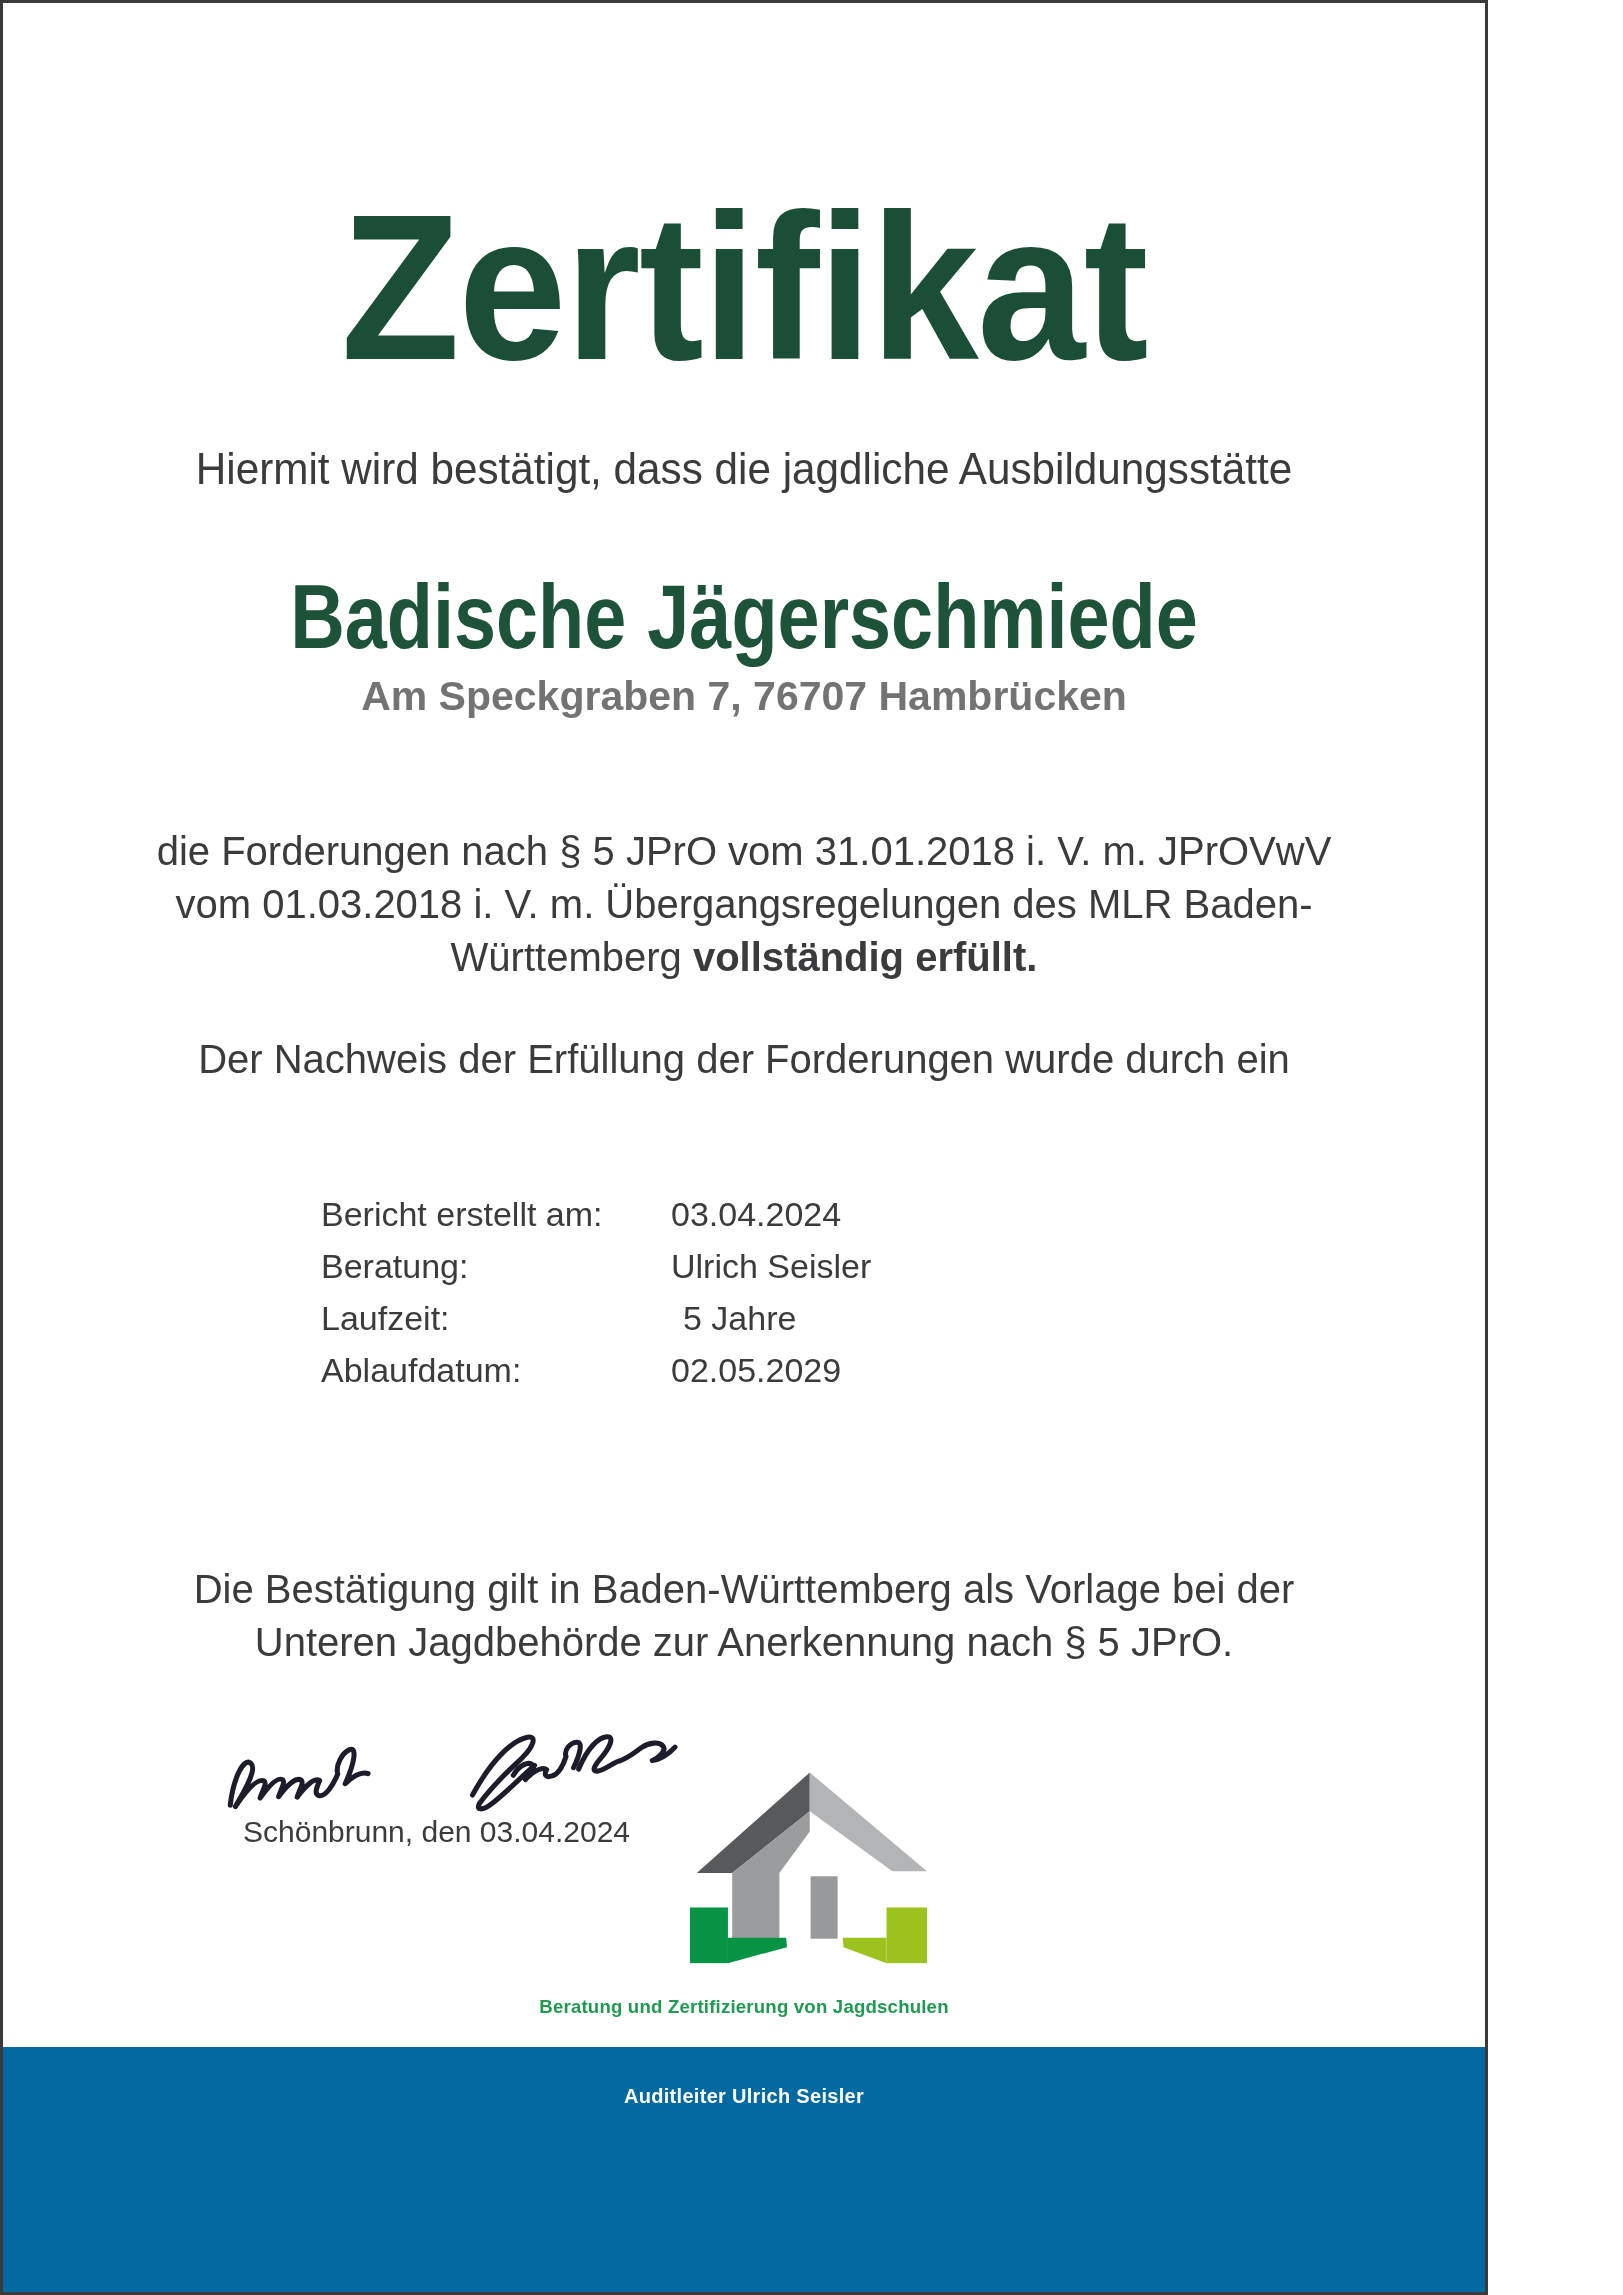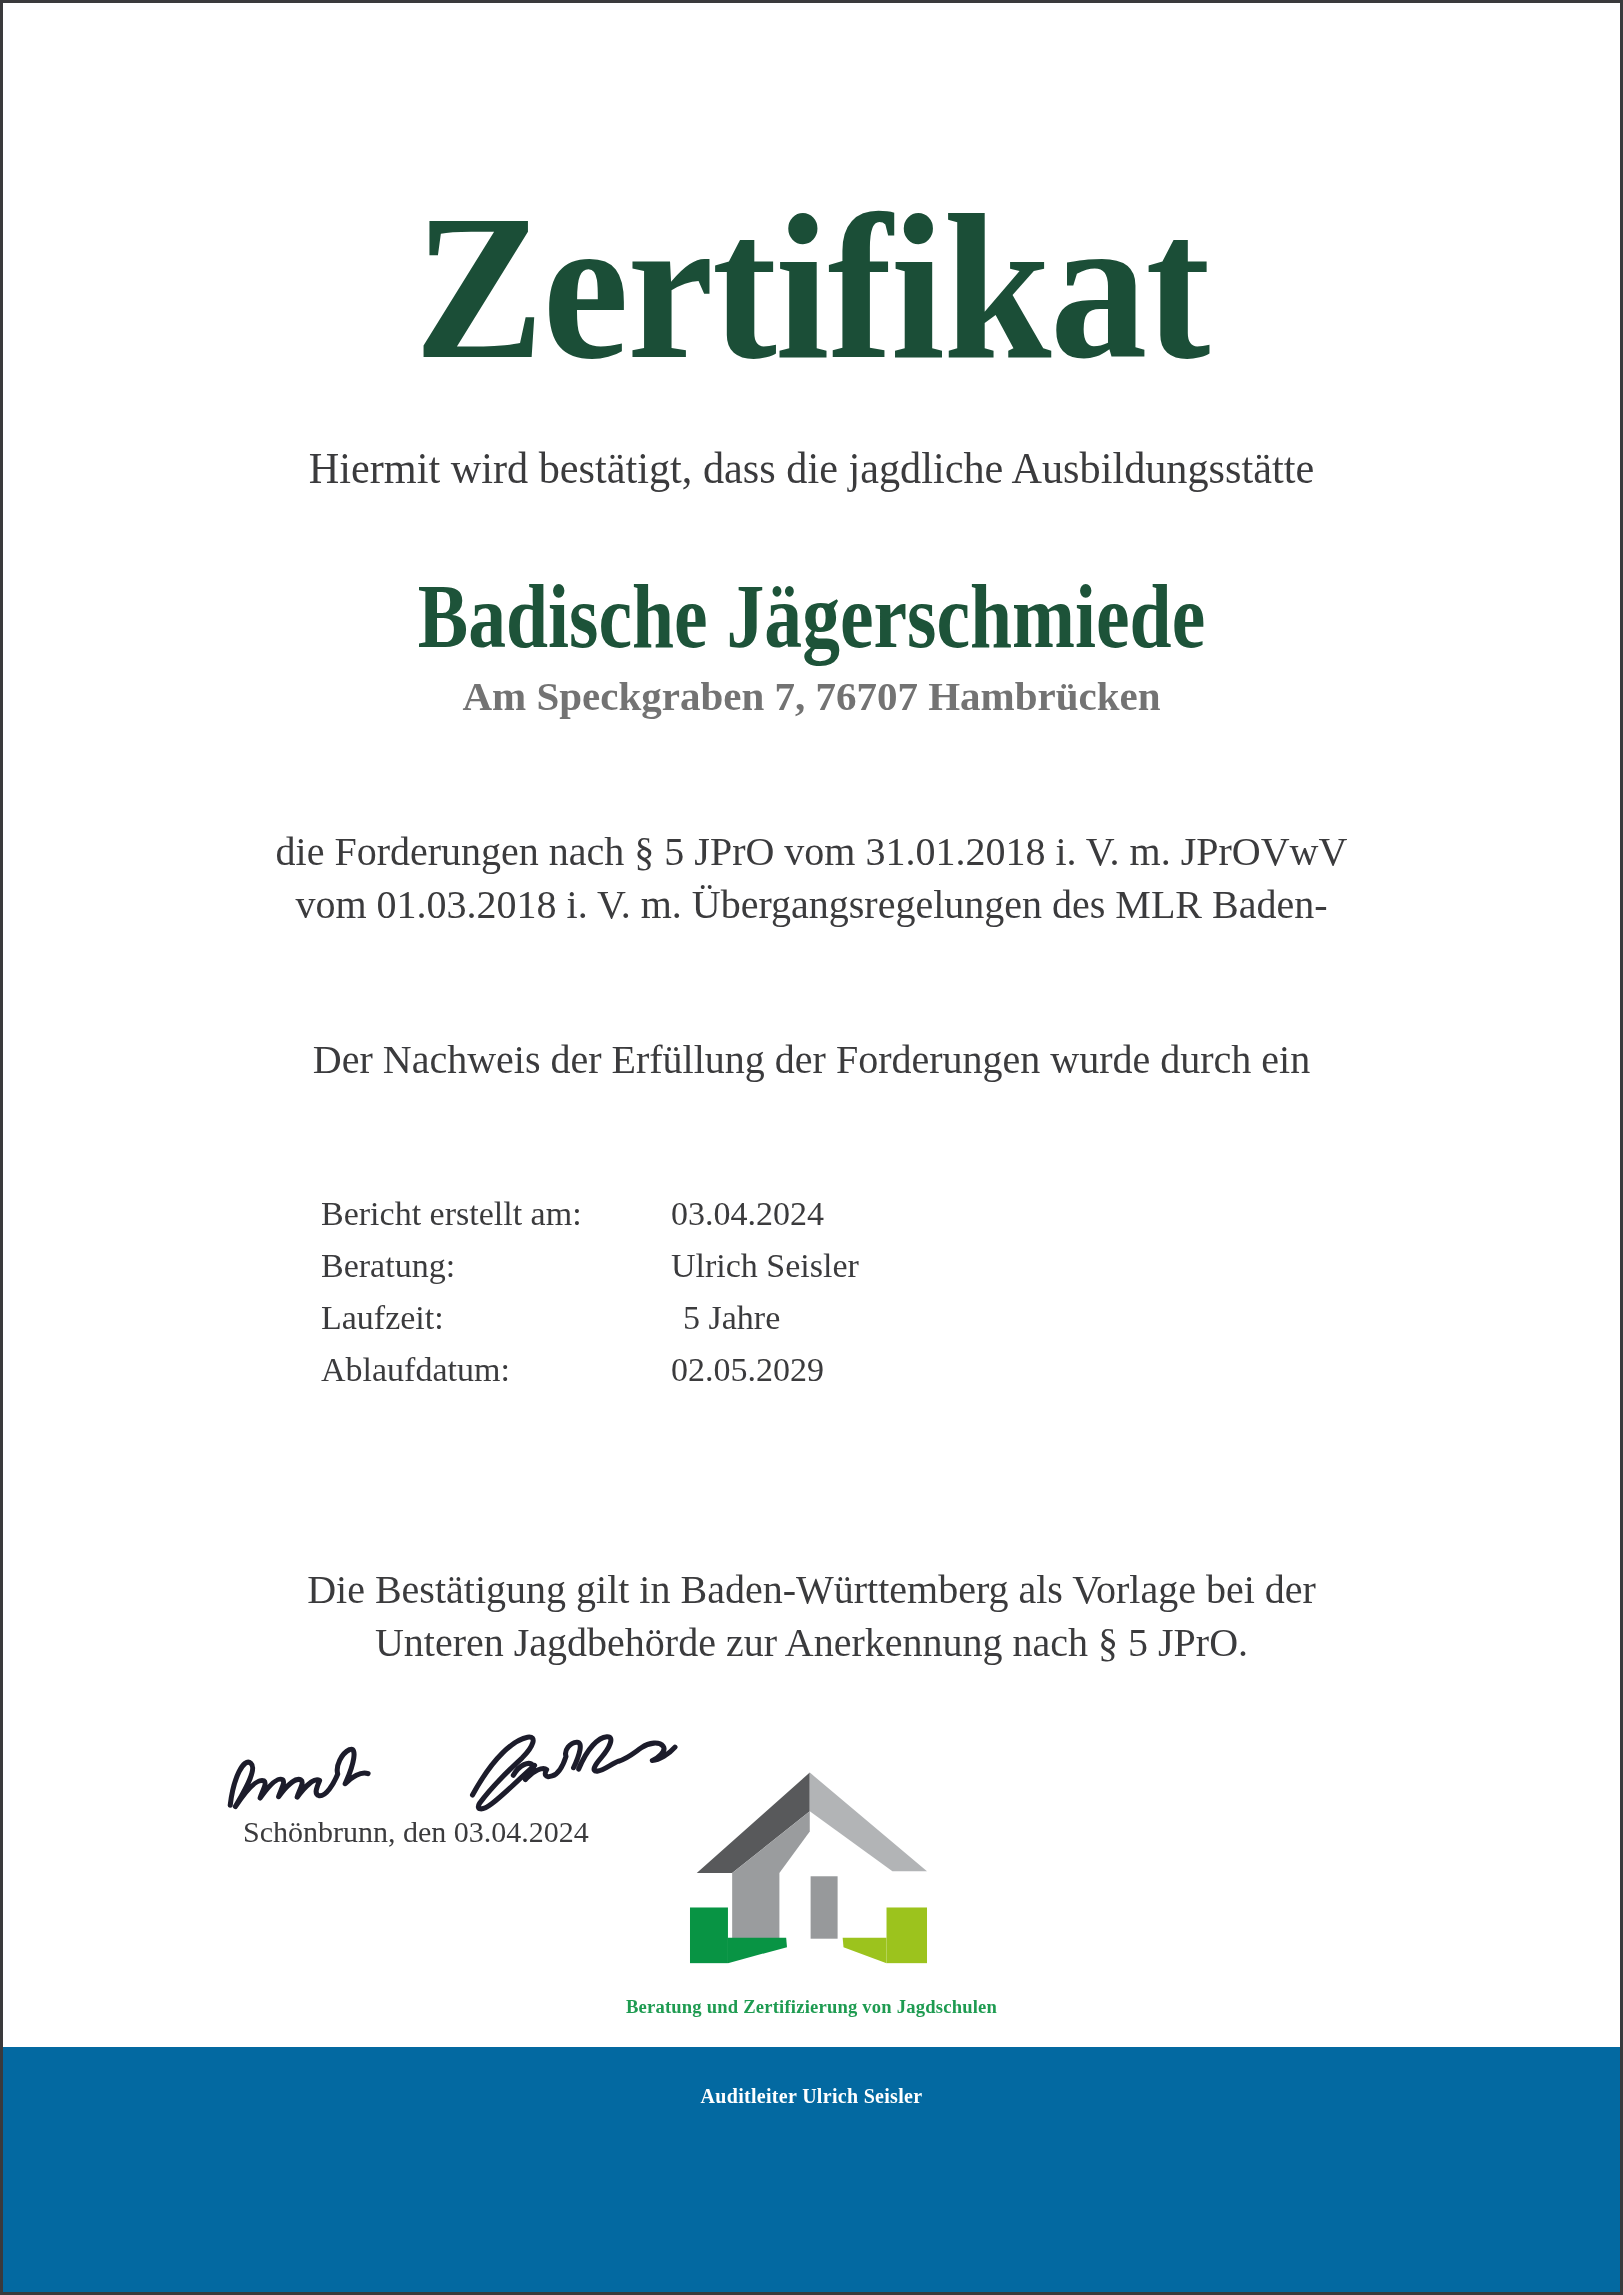--- a/index.html
+++ b/index.html
@@ -1,19 +1,19 @@
 <!DOCTYPE html>
 <html style="font-size:13.5px"><head>
 <meta charset="utf-8">
 <style>
   html,body{margin:0;padding:0;background:#fff;}
   .page{
-    position:relative;width:1623px;height:2295px;box-sizing:border-box;
+    position:relative;width:1488px;height:2295px;box-sizing:border-box;
     border:3.4px solid #3a3a3c;background:#ffffff;overflow:hidden;
-    font-family:Liberation Serif, serif;color:#3b3b3d;
+    font-family:Liberation Sans, sans-serif;color:#3b3b3d;
   }
   .abs{position:absolute;}
   .center{left:0;right:0;text-align:center;}
   .title{
     top:174px;font-size:207px;line-height:222px;font-weight:bold;color:#1b4e37;
     transform:scaleX(0.94);transform-origin:center top;letter-spacing:-1.7px;white-space:nowrap;
   }
   .intro{top:440px;font-size:44px;line-height:51px;color:#3b3b3d;transform:scaleX(0.96);transform-origin:center top;white-space:nowrap;}
   .school-name{
     top:566px;font-size:90px;line-height:96px;font-weight:bold;color:#1d5339;
@@ -43,20 +43,21 @@
   <div class="abs center title">Zertifikat</div>
 
   <div class="abs center intro">Hiermit wird bestätigt, dass die jagdliche Ausbildungsstätte</div>
 
   <div class="abs center school-name">Badische Jägerschmiede</div>
   <div class="abs center school-address">Am Speckgraben 7, 76707 Hambrücken</div>
 
   <div class="abs center para para1">
     <div>die Forderungen nach § 5 JPrO vom 31.01.2018 i. V. m. JPrOVwV</div>
     <div>vom 01.03.2018 i. V. m. Übergangsregelungen des MLR Baden-</div>
+    <div><span>Württemberg </span><span class="bold">vollständig erfüllt.</span></div>
   </div>
 
   <div class="abs center para para2">
     <div>Der Nachweis der Erfüllung der Forderungen wurde durch ein</div>
   </div>
 
   <div class="abs details">
     <div class="row">
       <span class="lbl">Bericht erstellt am:</span><span>03.04.2024</span>
     </div>

